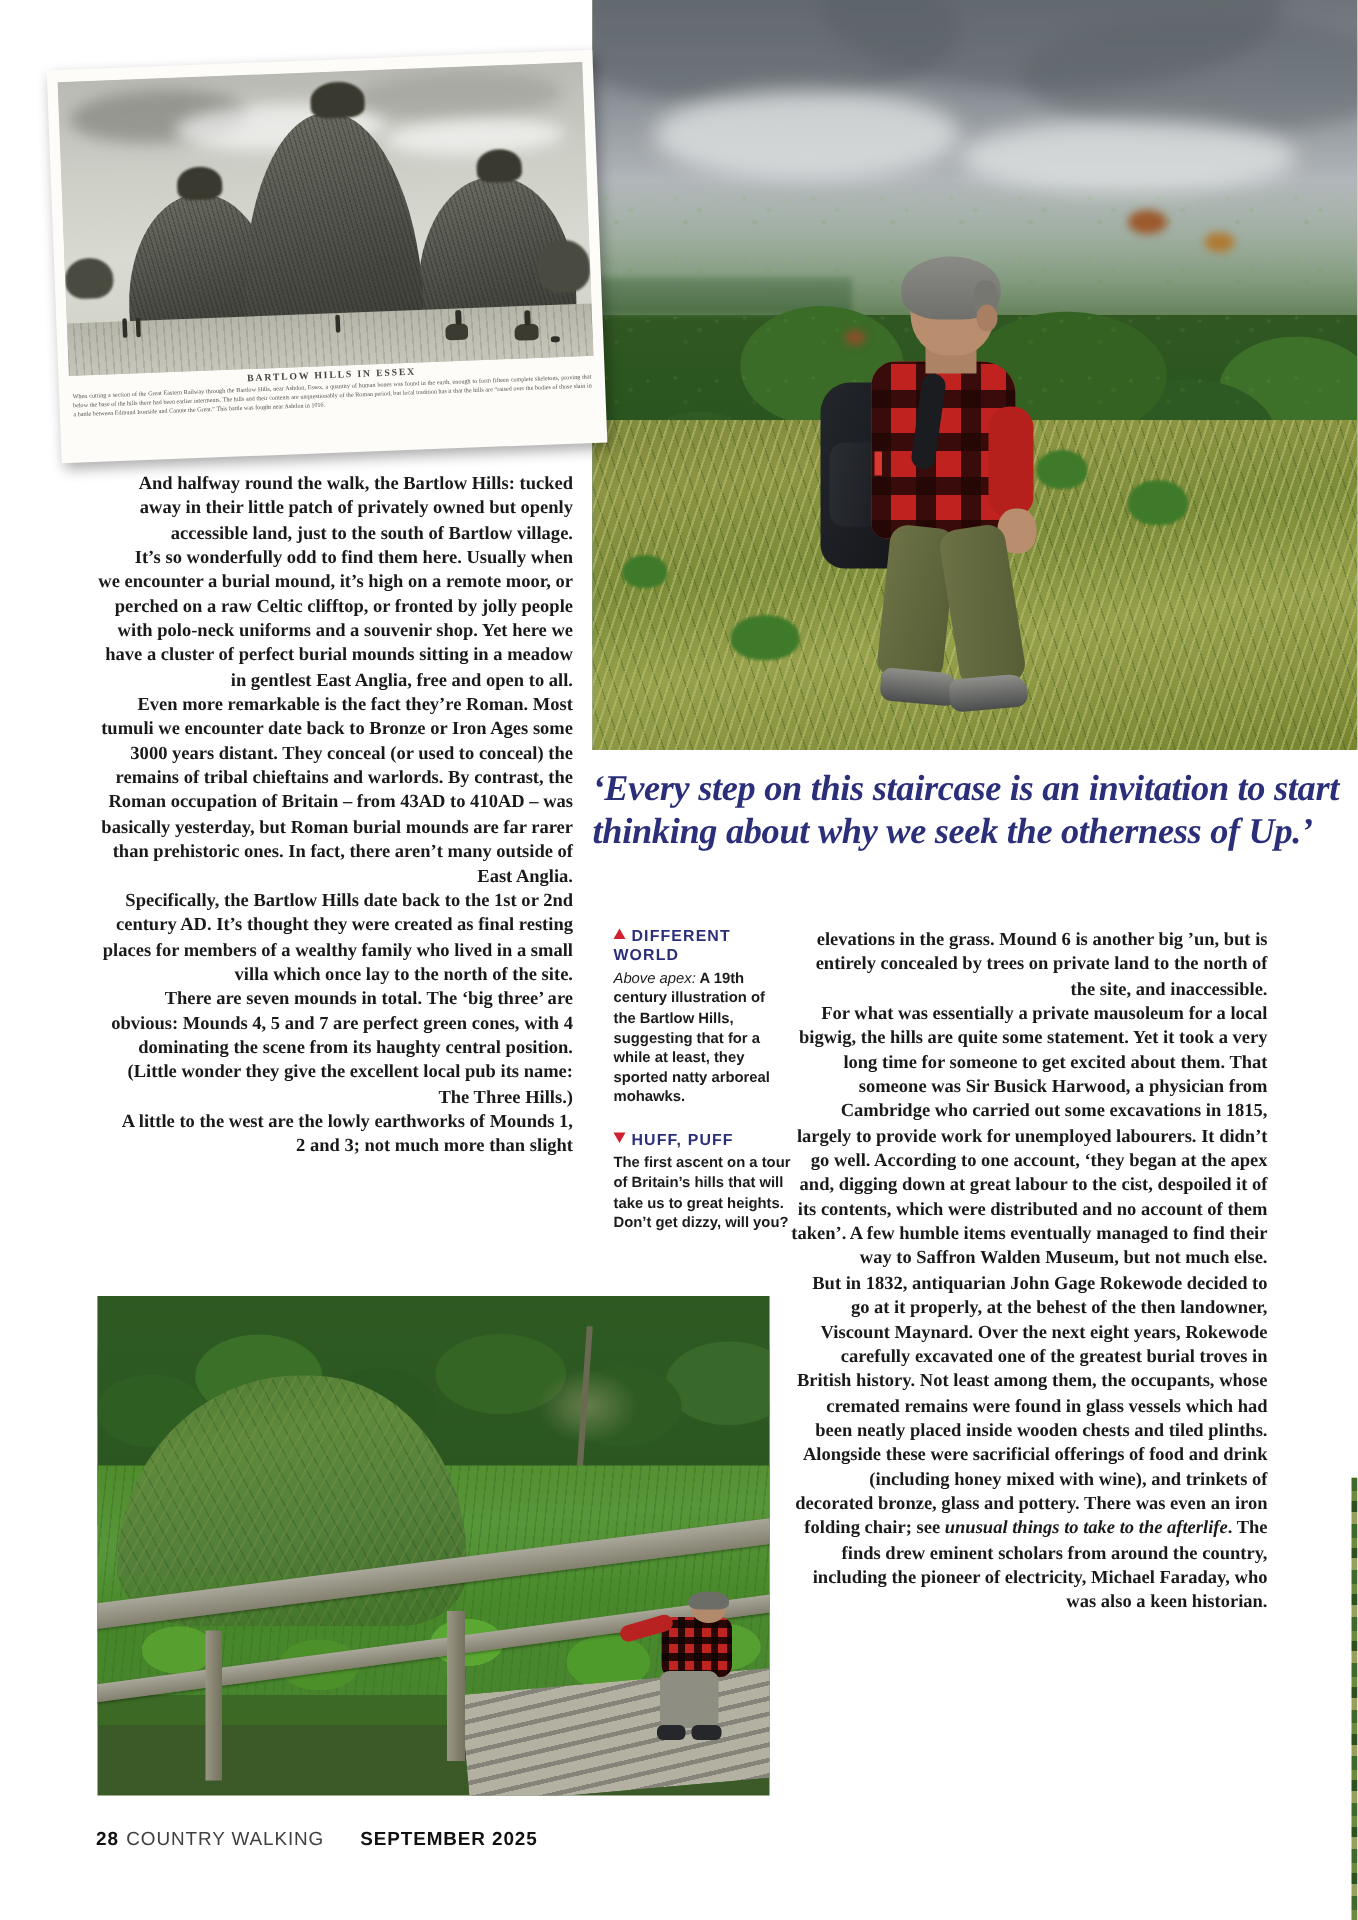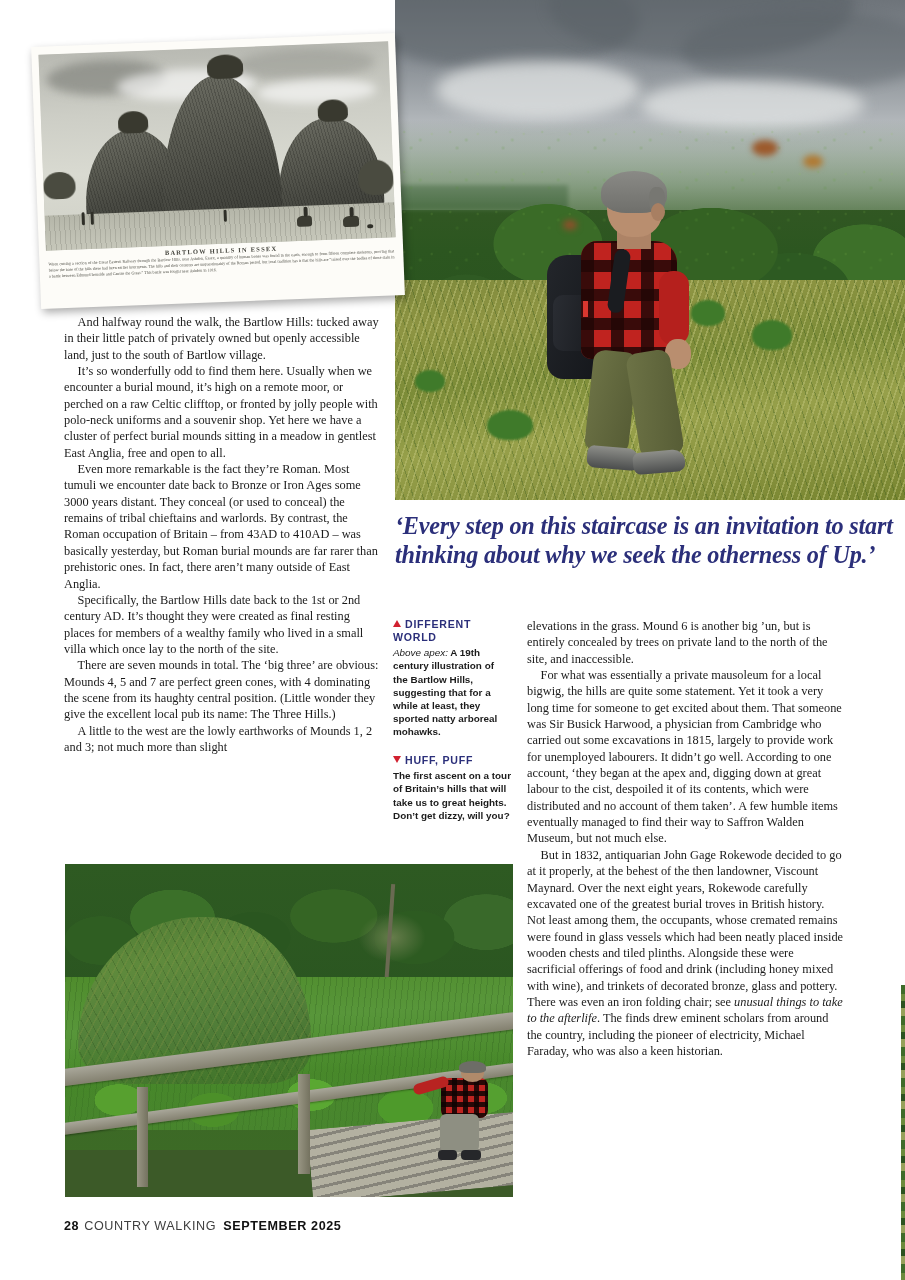--- a/index.html
+++ b/index.html
@@ -161,49 +161,49 @@
   .mh-arm{position:absolute;left:-2%;top:16%;width:40%;height:11%;border-radius:6px;background:#b82321;transform:rotate(-16deg);}
   .mh-legs{position:absolute;left:28%;top:50%;width:44%;height:38%;border-radius:6px;background:#8e8f82;}
   .mh-boot{position:absolute;top:86%;width:22%;height:10%;border-radius:4px;background:#26272a;}
 
   
   #photo-edge-sliver{position:absolute;right:0;top:985px;width:4px;height:295px;
       background:repeating-linear-gradient(180deg,#3f6b2a 0 9px,#6b8a3c 9px 16px,#2c5220 16px 23px,#96a05a 23px 31px);}
 
   
   .col{position:absolute;font-family:"Liberation Serif",serif;color:#1a1a1a;}
-  .body-col{font-size:12.35px;line-height:16.35px;text-align:left;}
+  .body-col{font-size:12.35px;line-height:16.35px;text-align:right;font-weight:bold;}
   .body-col p{margin:0;text-indent:1.1em;}
   .body-col p.first{text-indent:1.1em;}
   #col-left{left:64px;top:314px;width:318px;}
   #col-right{left:527px;top:618px;width:318px;}
 
   
   #pull-quote{position:absolute;left:395px;top:512px;width:500px;
       font-family:"Liberation Serif",serif;font-style:italic;font-weight:700;
       font-size:24.2px;line-height:28.5px;color:#2b2f7a;letter-spacing:-.2px;}
 
   
-  #caption-col{position:absolute;left:393px;top:618px;width:118px;
+  #caption-col{position:absolute;left:409px;top:618px;width:118px;
       font-family:"Liberation Sans",sans-serif;}
   .cap-block{margin-bottom:15px;}
   .cap-head{color:#2b2f7a;font-weight:700;font-size:10.6px;letter-spacing:.75px;
       line-height:12.6px;text-transform:uppercase;}
   .tri{display:inline-block;width:0;height:0;margin-right:4px;vertical-align:1px;}
   .tri.up{border-left:4.6px solid transparent;border-right:4.6px solid transparent;border-bottom:7.4px solid #d1202f;}
   .tri.down{border-left:4.6px solid transparent;border-right:4.6px solid transparent;border-top:7.4px solid #d1202f;}
   .cap-body{font-size:9.9px;line-height:13.2px;color:#1b1b1b;font-weight:700;margin-top:3px;}
   .cap-body em{font-style:italic;font-weight:400;}
 
   
   #footer{position:absolute;left:64px;top:1219px;font-family:"Liberation Sans",sans-serif;
       font-size:12.6px;letter-spacing:.6px;}
   #footer .pg{font-weight:700;color:#111;}
   #footer .mag{color:#404040;font-weight:400;margin-left:5px;}
-  #footer .iss{color:#111;font-weight:700;margin-left:7px;}
+  #footer .iss{color:#111;font-weight:700;margin-left:24px;}
 </style>
 </head>
 <body>
 
 <div class="page">
 
   <div class="photo" id="photo-hiker">
     <div class="sky"></div>
     <div class="cloud" style="left:-6%;top:-6%;width:54%;height:20%;"></div>
     <div class="cloud" style="left:30%;top:-10%;width:60%;height:22%;"></div>

